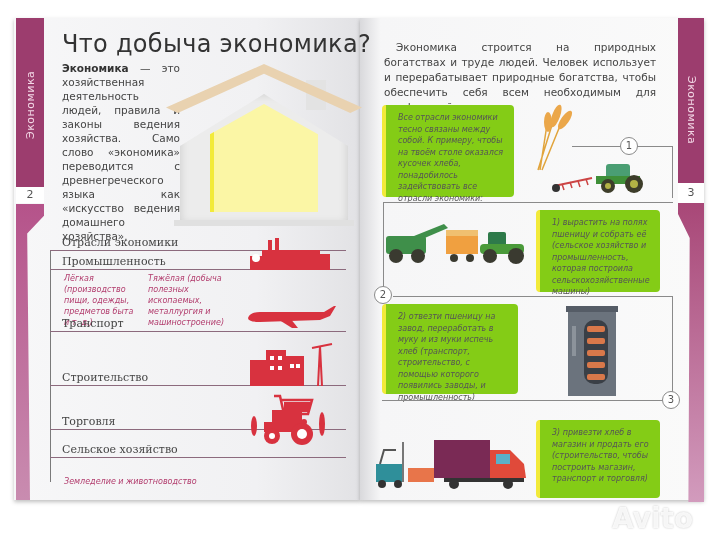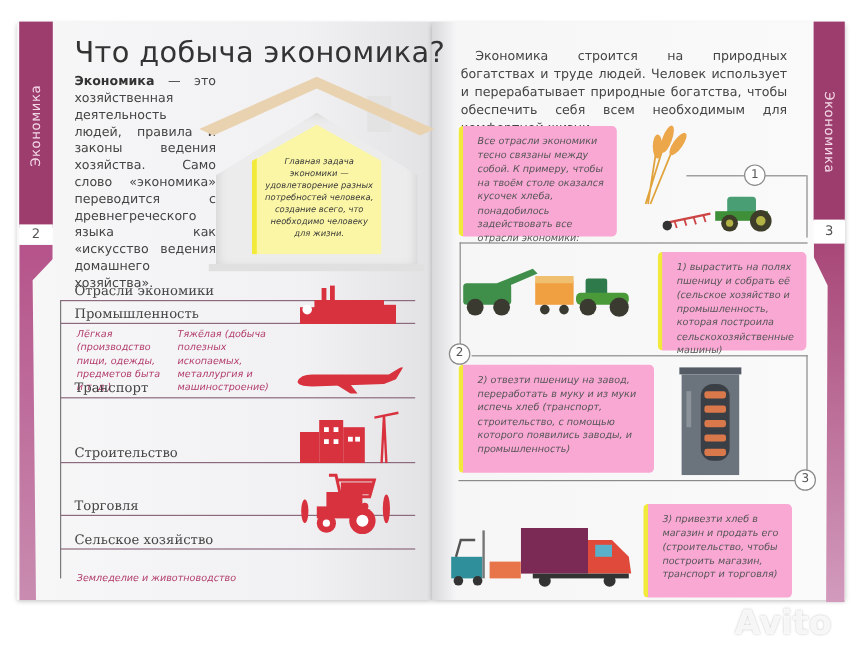--- a/index.html
+++ b/index.html
@@ -54,21 +54,21 @@
   .strip-right { position: absolute; left: 678px; top: 20px; width: 26px; height: 160px; background: #9c3d6e; }
   .strip-right-bottom { position: absolute; left: 678px; top: 200px; width: 26px; height: 300px;
     background: linear-gradient(180deg, #a84777 0%, #d29bbd 100%);
     clip-path: polygon(0 0, 100% 0, 100% 100%, 40% 100%, 45% 12%, 0 4%); }
   .strip-label-right { position: absolute; left: 678px; top: 40px; width: 26px; height: 140px;
     color: #f3d7e6; font-size: 11px; writing-mode: vertical-rl;
     display: flex; align-items: center; justify-content: center; letter-spacing: 0.5px; }
   .page-num-right { position: absolute; left: 678px; top: 180px; width: 26px; height: 20px;
     background: #fff; color: #555; font-size: 11px; text-align: center; line-height: 20px; }
 
-  .note { position: absolute; background: #f9a8d4; border-left: 4px solid #f2ea3a; border-radius: 4px;
+  .note { position: absolute; background: #84cc16; border-left: 4px solid #f2ea3a; border-radius: 4px;
     font-size: 8px; line-height: 11.5px; font-style: italic; color: #555; padding: 7px 8px 7px 12px; }
 
   .flow-line { position: absolute; background: #8a8a8a; }
   .step-circle { position: absolute; width: 18px; height: 18px; border: 1.5px solid #8a8a8a; border-radius: 50%;
     background: #fff; font-size: 10px; text-align: center; line-height: 15px; color: #555; }
 
   .watermark { position: absolute; left: 612px; top: 502px; font-size: 28px; font-weight: bold; color: rgba(255,255,255,0.85);
     text-shadow: 0 0 2px rgba(0,0,0,0.25); }
 </style>
 </head>
@@ -88,21 +88,20 @@
 
 <div class="intro" style="left:62px; top:61px; width:118px;">
   <b>Экономика</b><span> — это хозяйственная деятельность людей, правила и законы ведения хозяйства. Само слово «экономика» переводится с древнегреческого языка как «искусство ведения домашнего хозяйства».</span>
 </div>
 
 <div class="house" style="left:166px; top:64px;">
   <div class="house-chimney"></div>
   <div class="house-body"></div>
   <div class="house-roof"></div>
   <div class="house-note"></div>
-  <div class="house-note-text">Главная задача экономики — удовлетворение разных потребностей человека, создание всего, что необходимо человеку для жизни.</div>
   <div class="house-base"></div>
 </div>
 
 <div class="sector-vline" style="left:50px; top:250px; height:232px;"></div>
 
 <div class="sector" style="left:50px; top:240px; height:11px; border-bottom-color:#8c6a7d;">
   <span class="sector-label">Отрасли экономики</span>
 </div>
 
 <div class="sector" style="left:50px; top:252px; height:18px;">
@@ -217,26 +216,26 @@
   <rect x="62" y="12" width="32" height="20" fill="#f0a040"></rect>
     <rect x="62" y="8" width="32" height="6" fill="#f0c070"></rect>
   <circle cx="70" cy="36" r="4" fill="#3a3a30"></circle>
     <circle cx="86" cy="36" r="4" fill="#3a3a30"></circle>
   <rect x="104" y="10" width="18" height="14" rx="2" fill="#2e7a4a"></rect>
   <rect x="96" y="22" width="44" height="10" rx="4" fill="#4a9a3a"></rect>
   <circle cx="106" cy="34" r="7" fill="#3a3a30"></circle>
     <circle cx="132" cy="34" r="8" fill="#3a3a30"></circle>
 </svg>
 
-<div class="note" style="left:536px; top:210px; width:124px; height:82px;margin-left:12px;">1) вырастить на полях пшеницу и собрать её (сельское хозяйство и промышленность, которая построила сельскохозяйственные машины)</div>
+<div class="note" style="left:536px; top:210px; width:124px; height:82px;">1) вырастить на полях пшеницу и собрать её (сельское хозяйство и промышленность, которая построила сельскохозяйственные машины)</div>
 
 <div class="flow-line" style="left:393px; top:296px; width:280px; height:1px;"></div>
 <div class="flow-line" style="left:672px; top:296px; width:1px; height:96px;"></div>
 
-<div class="note" style="left:382px; top:304px; width:163px; height:90px;">2) отвезти пшеницу на завод, переработать в муку и из муки испечь хлеб (транспорт, строительство, с помощью которого появились заводы, и промышленность)</div>
+<div class="note" style="left:382px; top:304px; width:136px; height:90px;">2) отвезти пшеницу на завод, переработать в муку и из муки испечь хлеб (транспорт, строительство, с помощью которого появились заводы, и промышленность)</div>
 
 <svg style="position:absolute; left:566px; top:306px;" width="52" height="90" viewBox="0 0 52 90">
   <rect x="0" y="0" width="52" height="6" fill="#555c66"></rect>
   <rect x="2" y="6" width="48" height="84" fill="#6b737d"></rect>
   <rect x="18" y="14" width="24" height="64" rx="10" fill="#3a3f46"></rect>
   <g fill="#d9784a">
       <rect x="21" y="20" width="18" height="6" rx="2"></rect>
       <rect x="21" y="32" width="18" height="6" rx="2"></rect>
       <rect x="21" y="44" width="18" height="6" rx="2"></rect>
       <rect x="21" y="56" width="18" height="6" rx="2"></rect>

